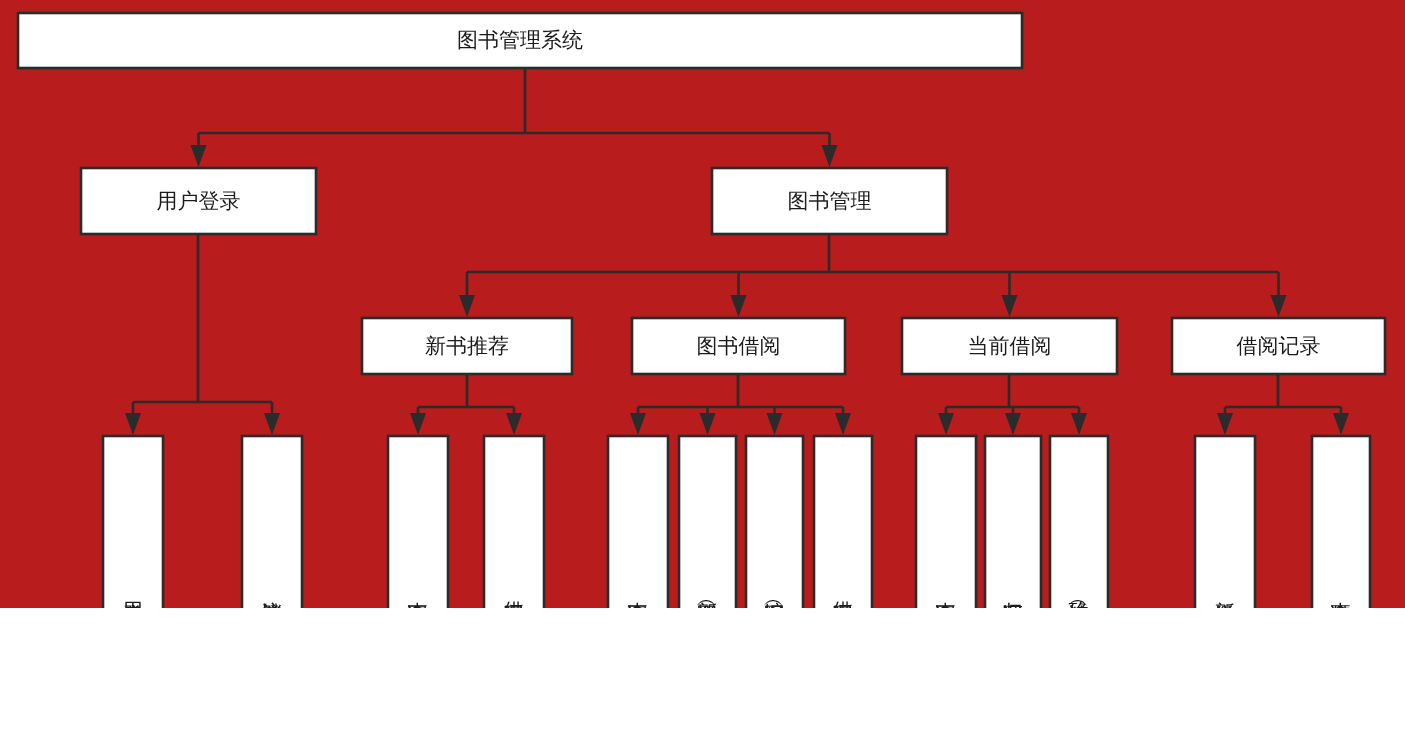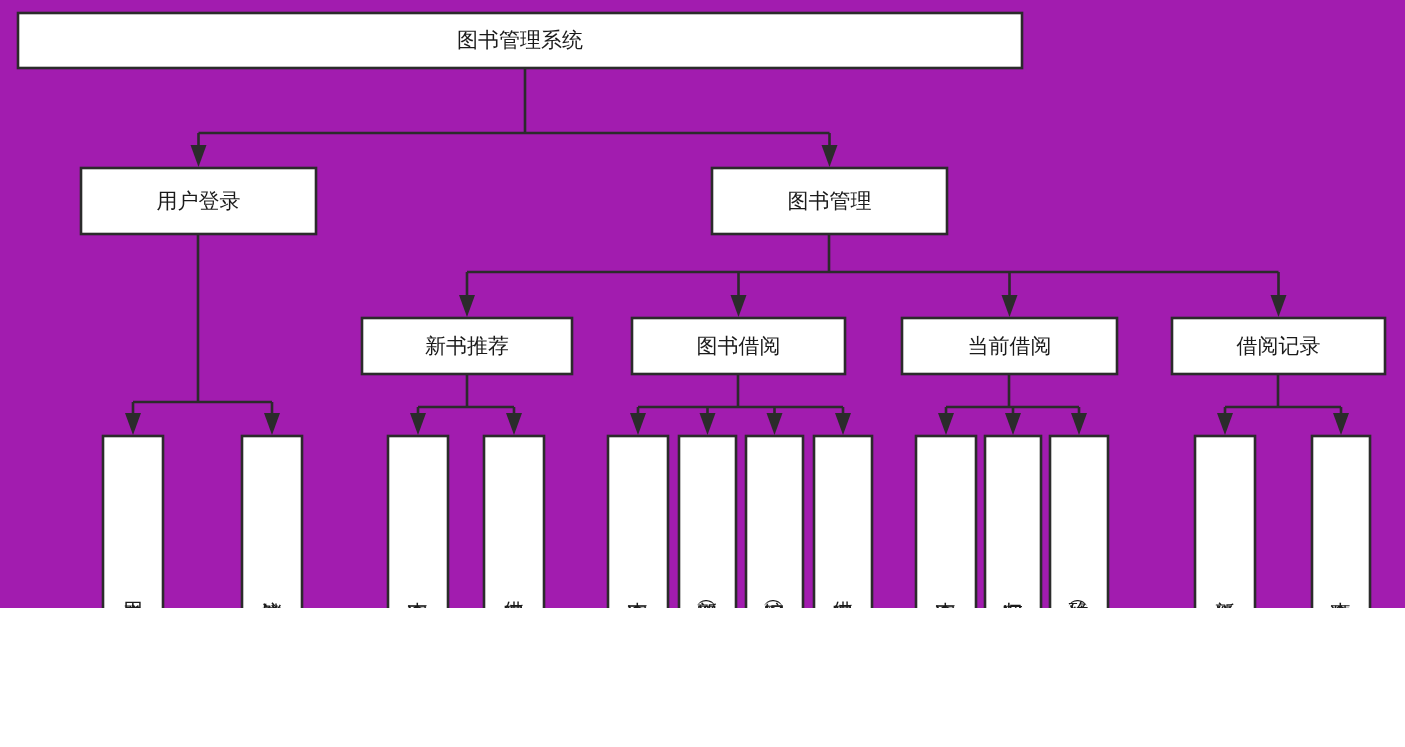--- a/index.html
+++ b/index.html
@@ -7,21 +7,21 @@
     padding: 0;
     background: #ffffff;
   }
   body {
     font-family: "Liberation Sans", "DejaVu Sans", sans-serif;
   }
   #stage {
     position: relative;
     width: 1405px;
     height: 608px;
-    background: #a21caf;
+    background: #b91c1c;
     overflow: hidden;
   }
   #diagram-svg {
     position: absolute;
     left: 0;
     top: 0;
     width: 1405px;
     height: 747px;
   }
   .node-box {

